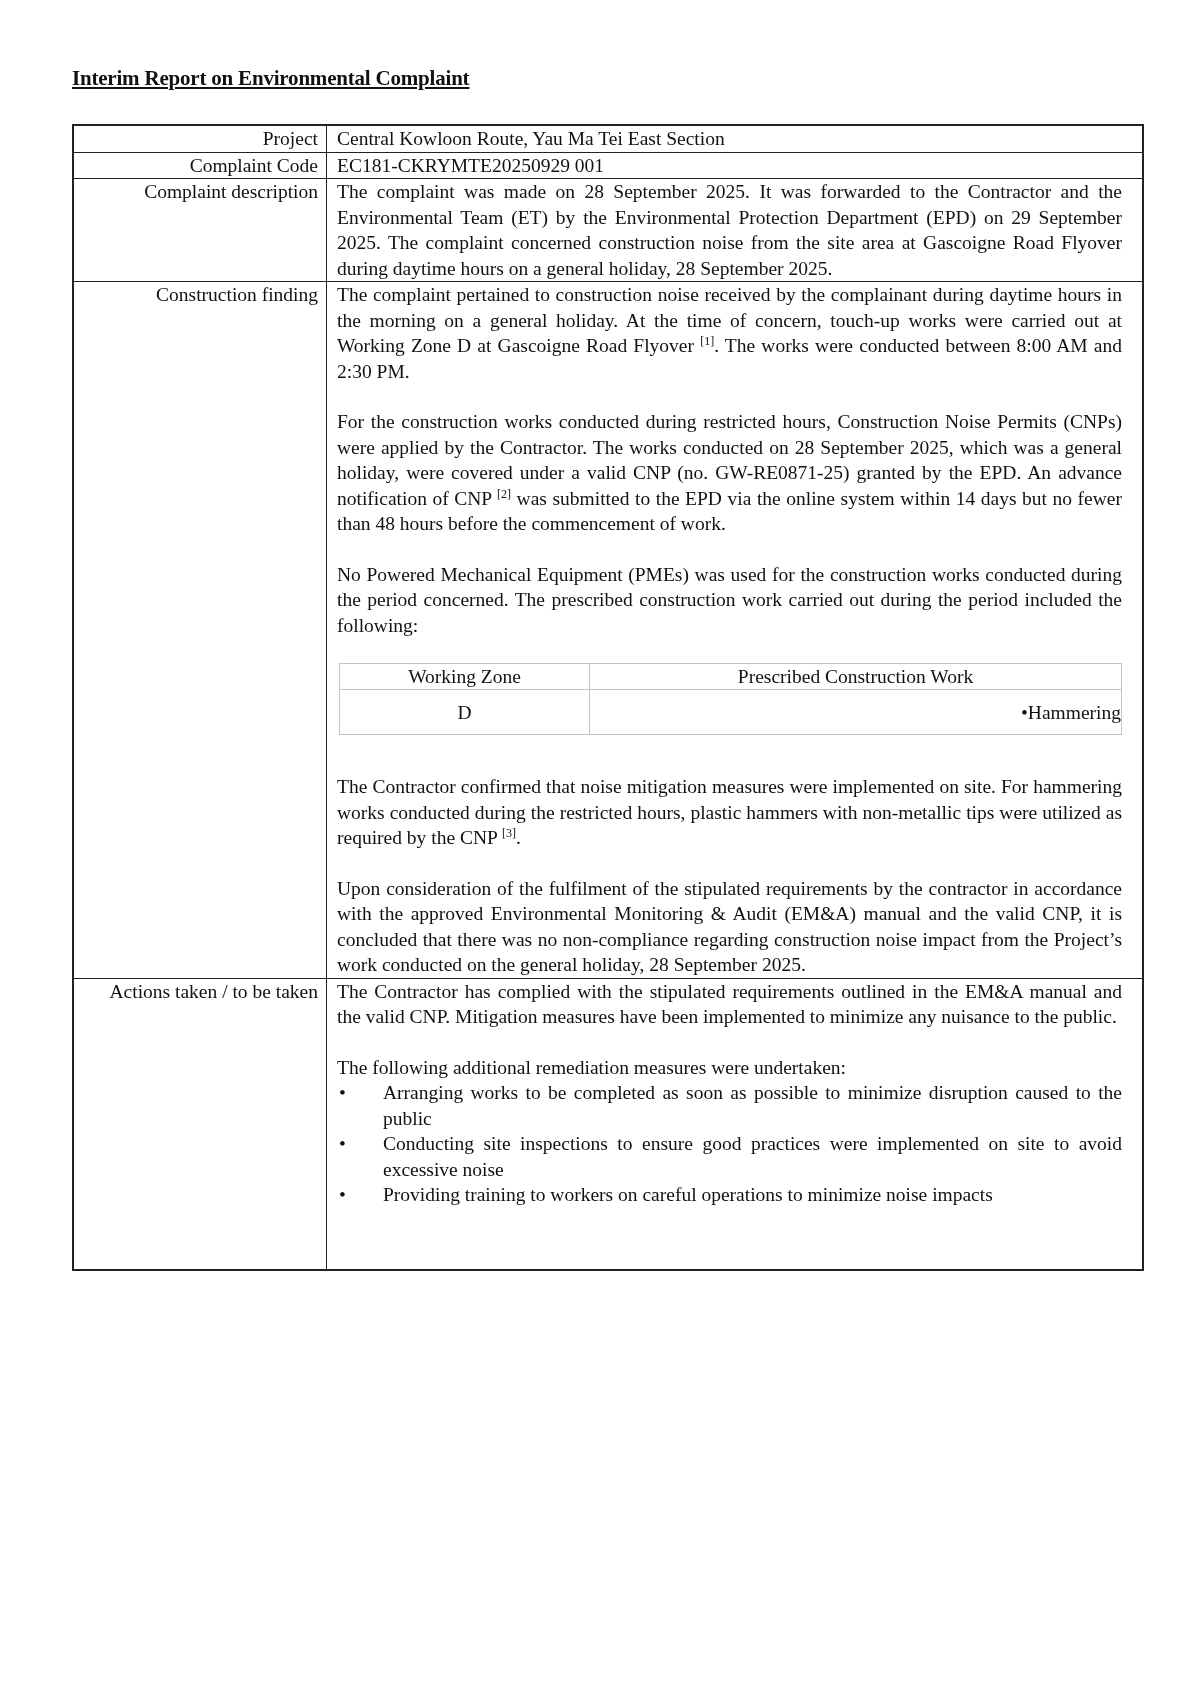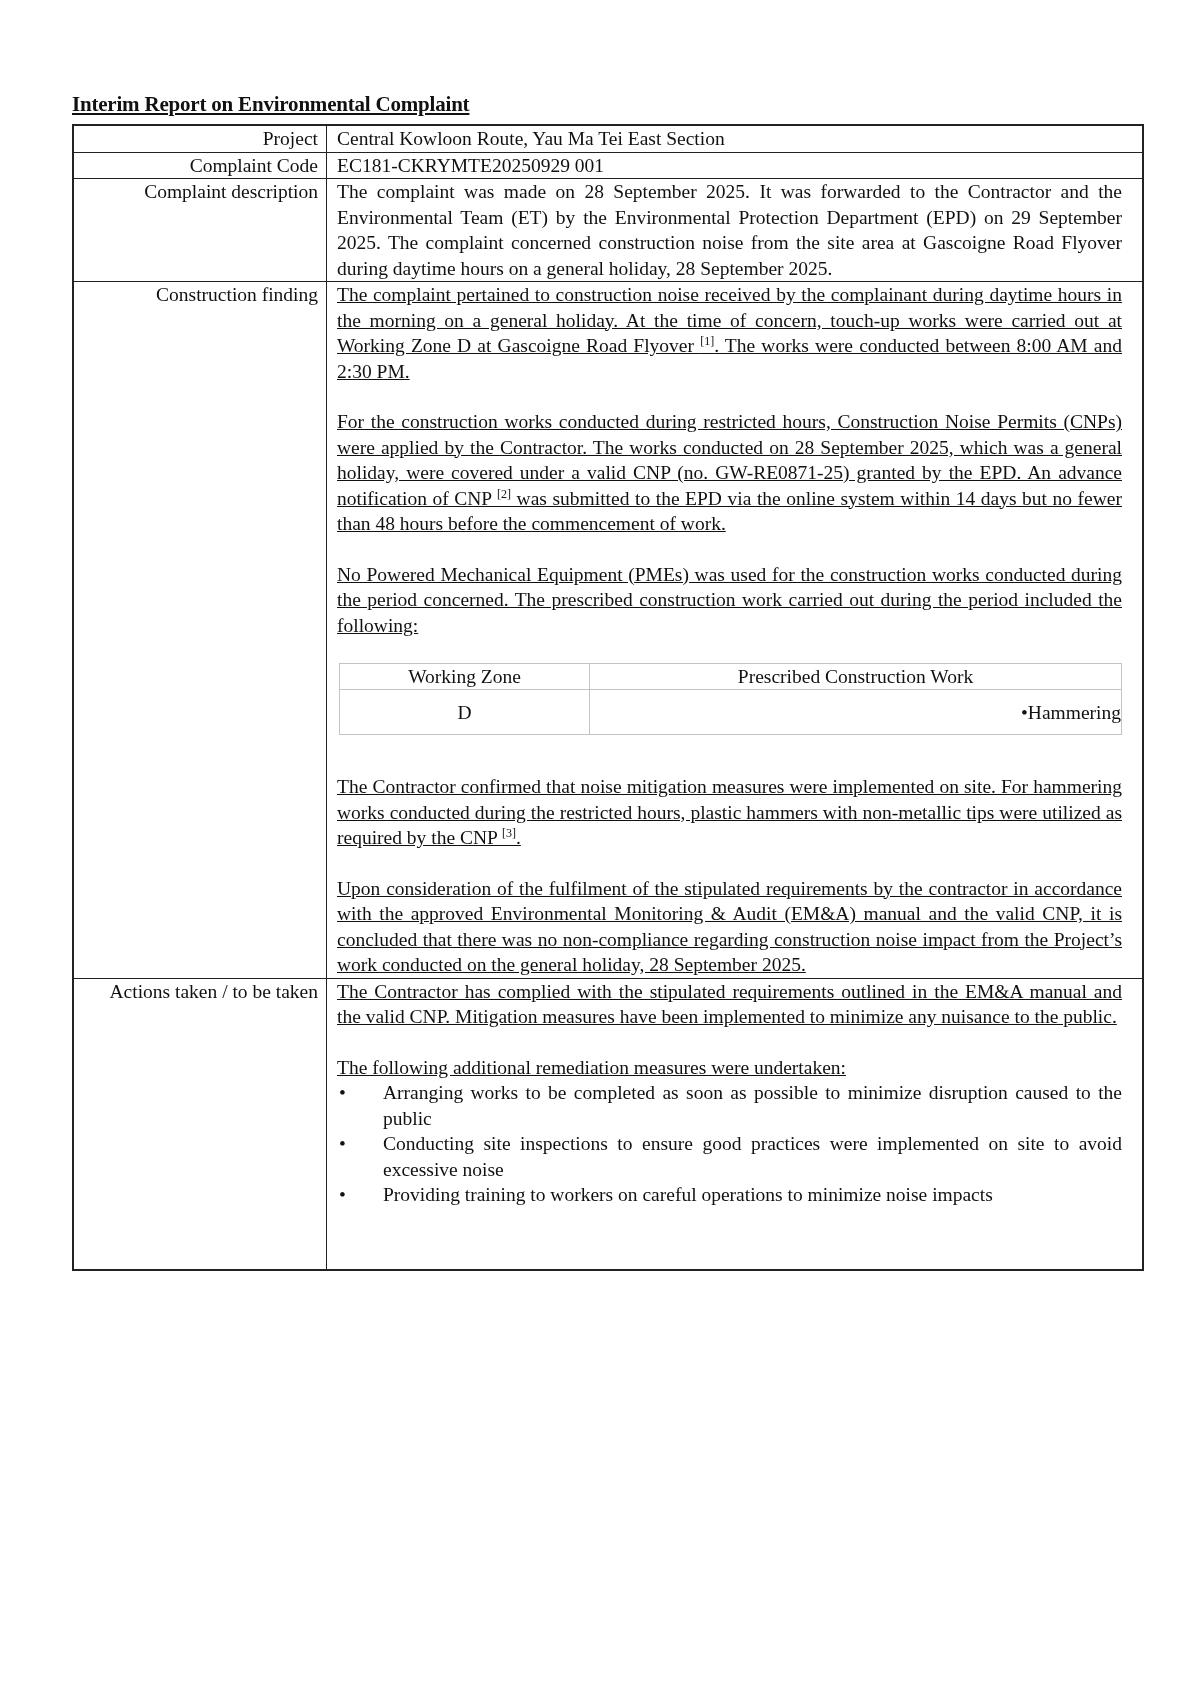--- a/index.html
+++ b/index.html
@@ -2,36 +2,36 @@
 <html><head>
 <meta charset="utf-8">
 <style>
   html, body { margin: 0; padding: 0; background: #ffffff; }
   body {
     width: 1192px; height: 1684px; position: relative; overflow: hidden;
     font-family: "Liberation Serif", "DejaVu Serif", serif;
     color: #111111;
   }
   .title {
-    position: absolute; left: 72px; top: 92px;
+    position: absolute; left: 72px; top: 66px;
     font-size: 21px; font-weight: bold; text-decoration: underline;
     letter-spacing: -0.2px;
     text-align: center;
   }
   table.main {
     position: absolute; left: 72px; top: 124px; width: 1072px;
     border-collapse: collapse; font-size: 19.5px; line-height: 25.5px;
     border: 2px solid #222;
   }
   table.main td {
     border: 1.5px solid #222; vertical-align: top; padding: 0 8px 0 10px; text-align: right;
   }
   table.main td.label { width: 244px; padding-left: 10px; }
   table.main td.value { text-align: justify; padding-right: 20px; }
-  .para { margin: 0; text-decoration: underline; }
+  .para { margin: 0; }
   .gap { height: 25px; }
   sup { font-size: 12px; line-height: 0; vertical-align: 7px; }
   table.inner {
     border-collapse: collapse; width: 783px; margin: 3px 0 16px 2px;
     font-size: 19.5px; line-height: 25px;
   }
   table.inner td, table.inner th {
     border: 1.5px solid #c4c4c4; font-weight: normal; padding: 0;
   }
   table.inner th { height: 25px; text-align: center; }

